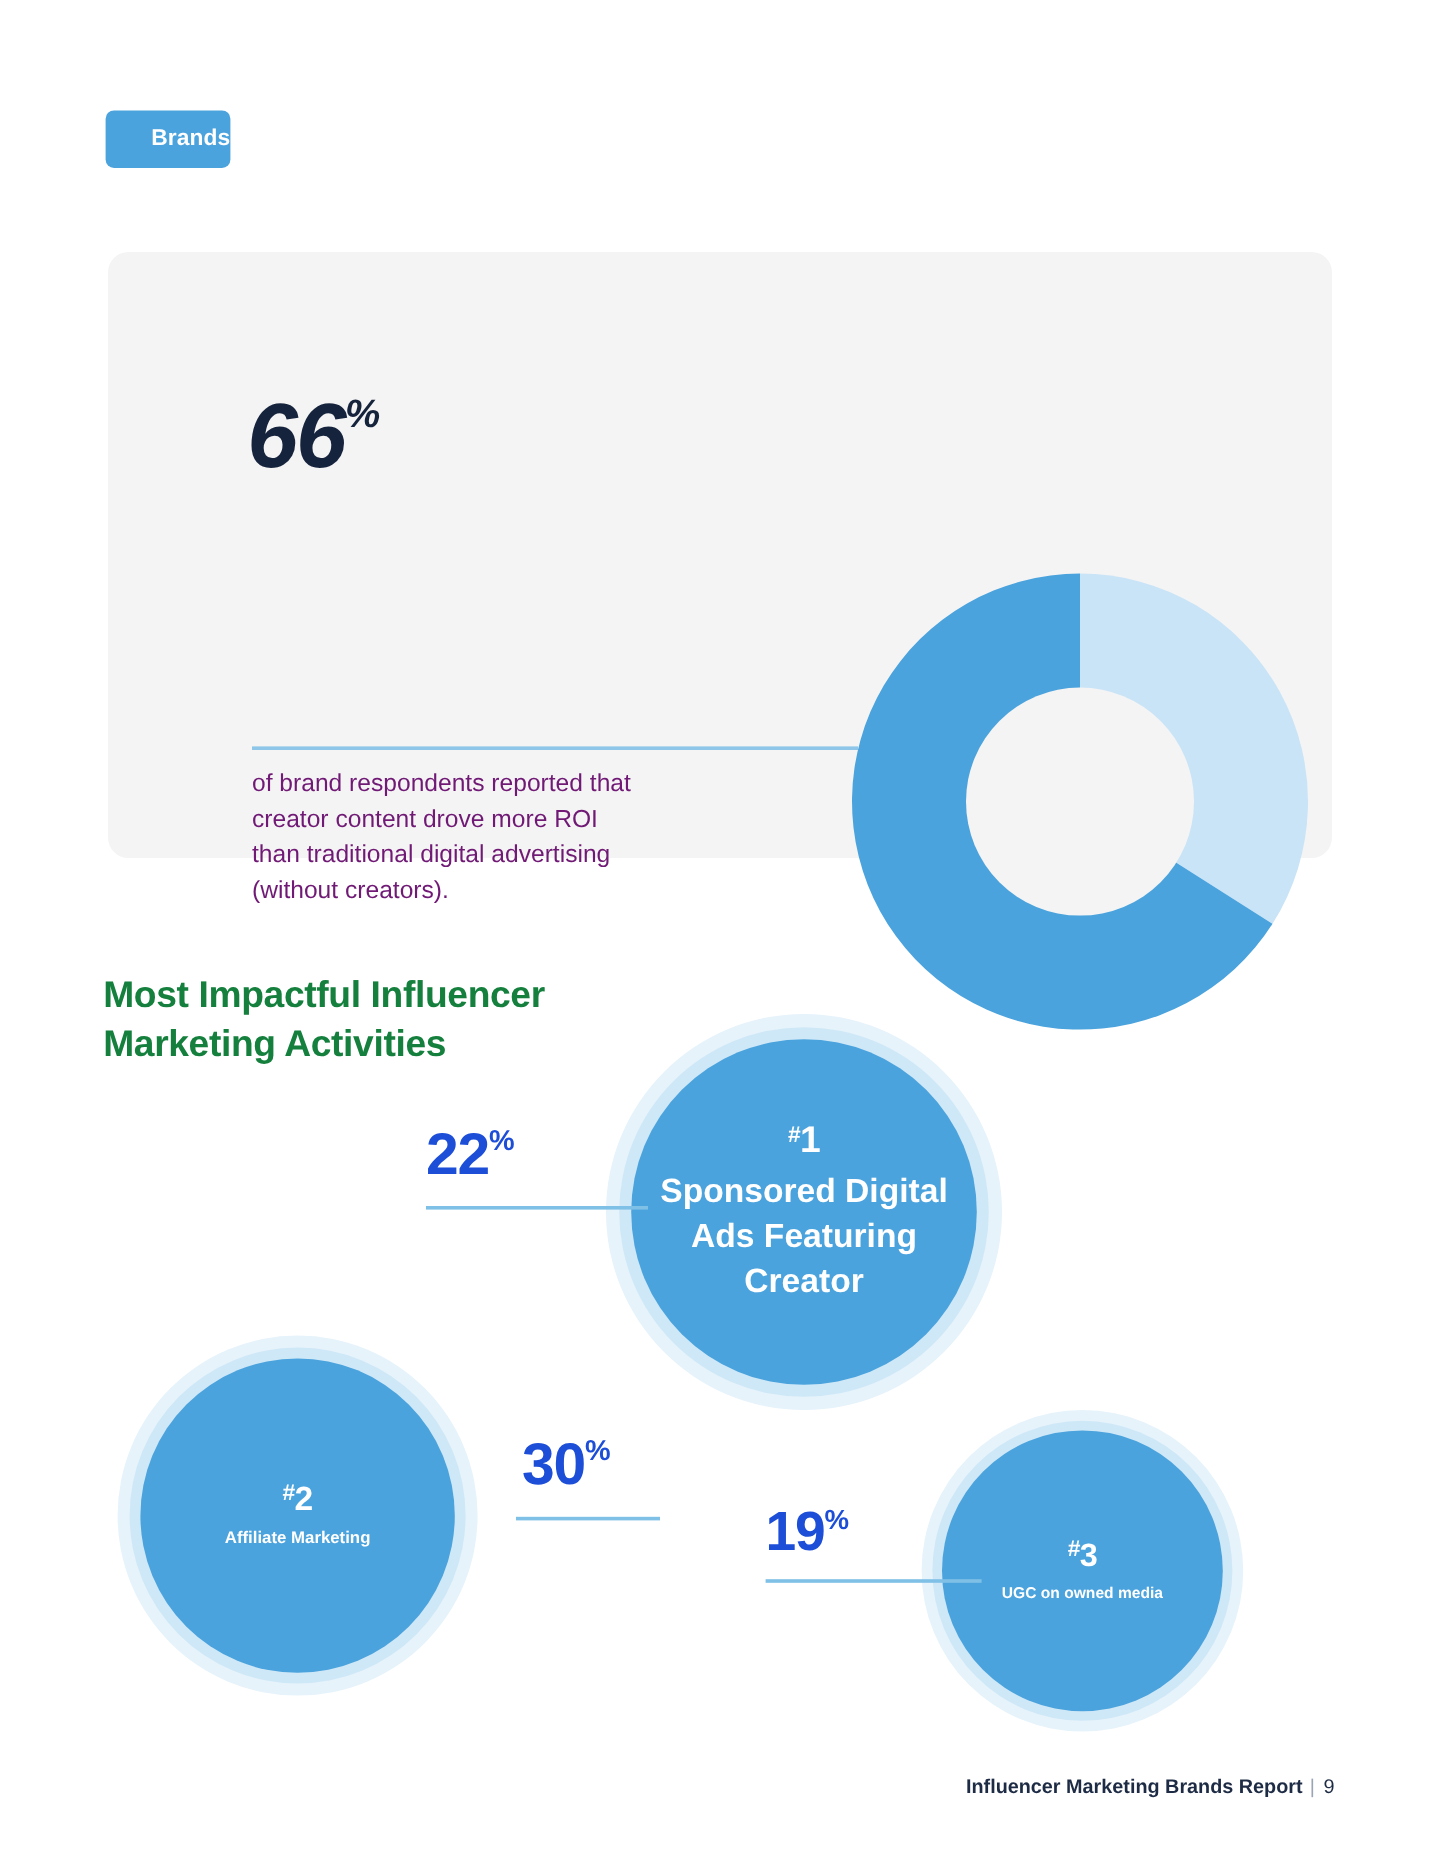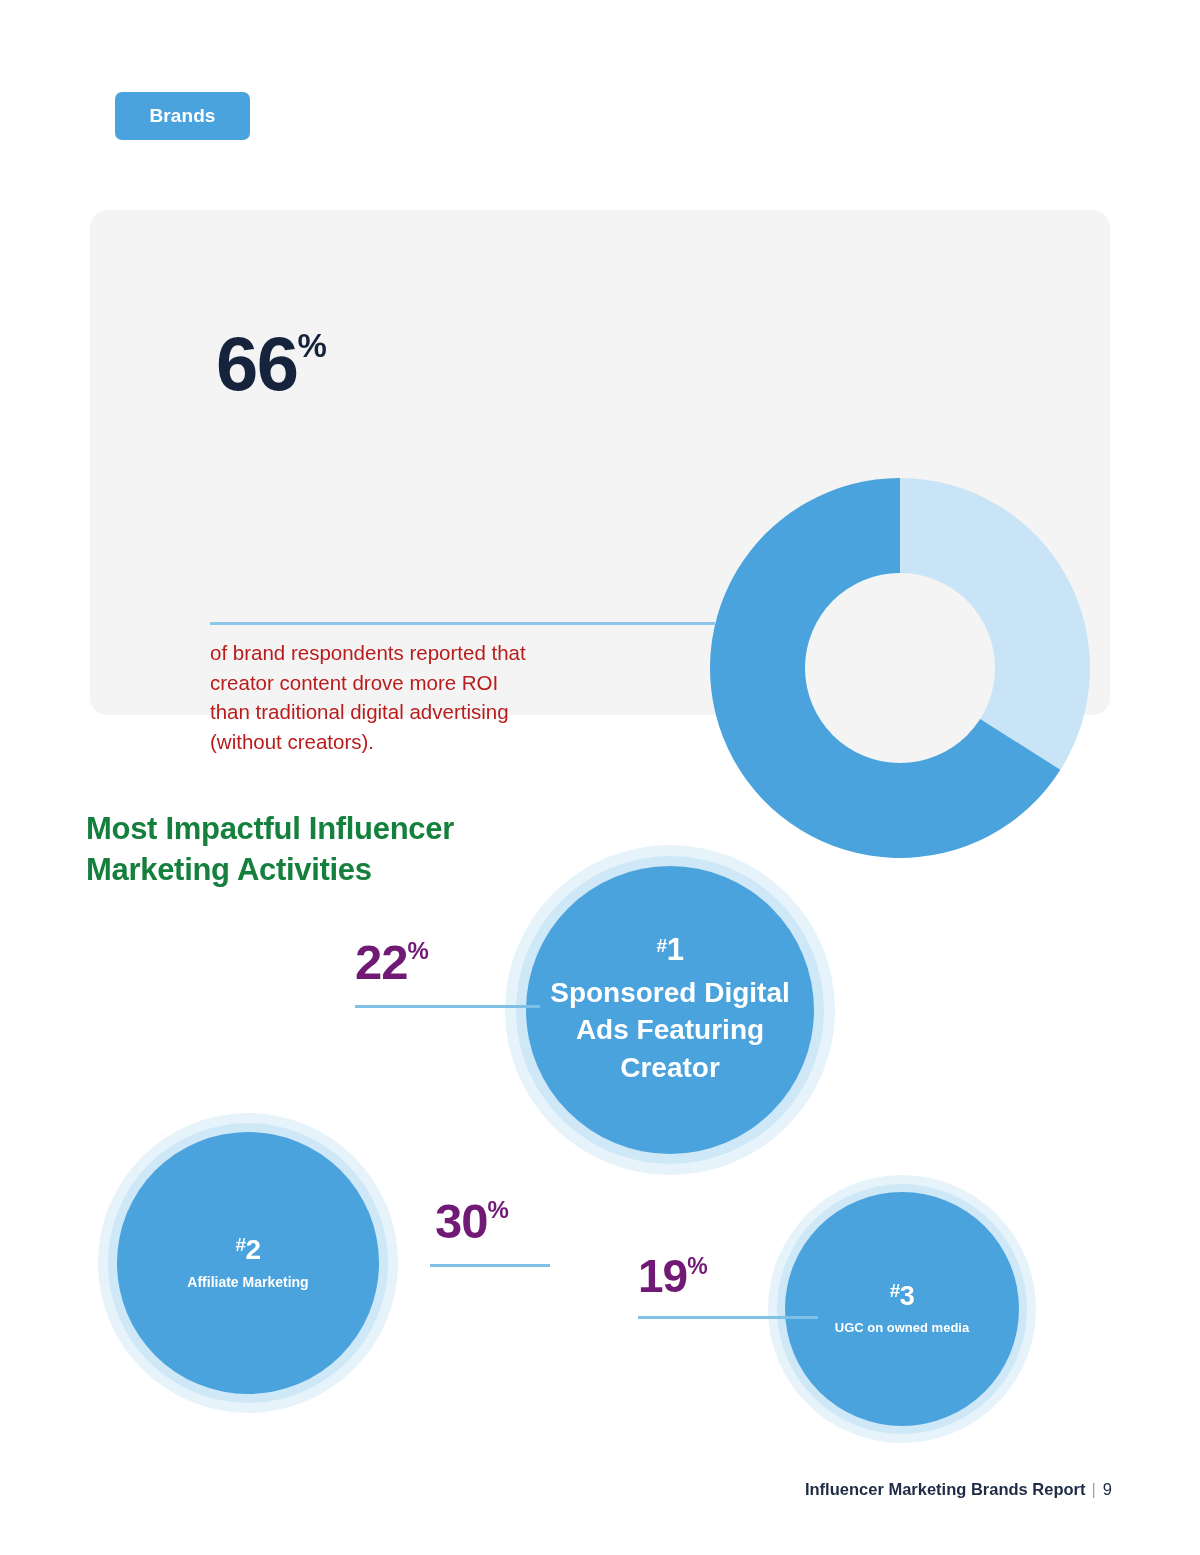--- a/index.html
+++ b/index.html
@@ -18,28 +18,27 @@
     height: 1555px;
     background: #ffffff;
     overflow: hidden;
   }
 
   
   .brands-pill {
     position: absolute;
     left: 88px;
     top: 92px;
-    width: 135px;
+    width: 104px;
     height: 48px;
     background: #4BA3DD;
     border-radius: 7px;
     display: flex;
     align-items: center;
-    justify-content: center;
-    margin-left: 27px;
+    justify-content: flex-end;
   }
   .brands-pill .label {
     color: #ffffff;
     font-size: 19px;
     font-weight: bold;
     letter-spacing: 0.1px;
   }
 
   
   .stat-card {
@@ -47,23 +46,24 @@
     left: 90px;
     top: 210px;
     width: 1020px;
     height: 505px;
     background: #F4F4F4;
     border-radius: 17px;
   }
 
   .stat-left {
     position: absolute;
-    left: 126px;
+    left: 116px;
     top: 118px;
     width: 430px;
+    font-style: italic;
   }
   .big-stat {
     color: #16233C;
     font-size: 76px;
     font-weight: bold;
     line-height: 0.95;
     letter-spacing: -1.5px;
     white-space: nowrap;
   }
   .big-stat .pct {
@@ -78,21 +78,21 @@
     top: 412px;
     width: 505px;
     height: 3px;
     background: #8DC6E8;
   }
   .stat-desc {
     position: absolute;
     left: 120px;
     top: 428px;
     width: 330px;
-    color: #b91c1c;
+    color: #701a75;
     font-size: 20.5px;
     line-height: 1.44;
   }
 
   
   .donut-wrap {
     position: absolute;
     left: 615px;
     top: 263px;
     width: 390px;
@@ -171,21 +171,21 @@
   
   #bubble-3 { left: 768px; top: 1175px; width: 268px; height: 268px; }
   #bubble-3 .ring2 { width: 250px; height: 250px; }
   #bubble-3 .core  { width: 234px; height: 234px; }
   #bubble-3 .rank { font-size: 27px; }
   #bubble-3 .bubble-label { font-size: 13px; }
 
   
   .callout { position: absolute; }
   .callout .value {
-    color: #701a75;
+    color: #1d4ed8;
     font-weight: bold;
     line-height: 1;
     white-space: nowrap;
   }
   .callout .value .pct {
     font-weight: bold;
   }
   .callout .leader {
     position: absolute;
     height: 3px;

